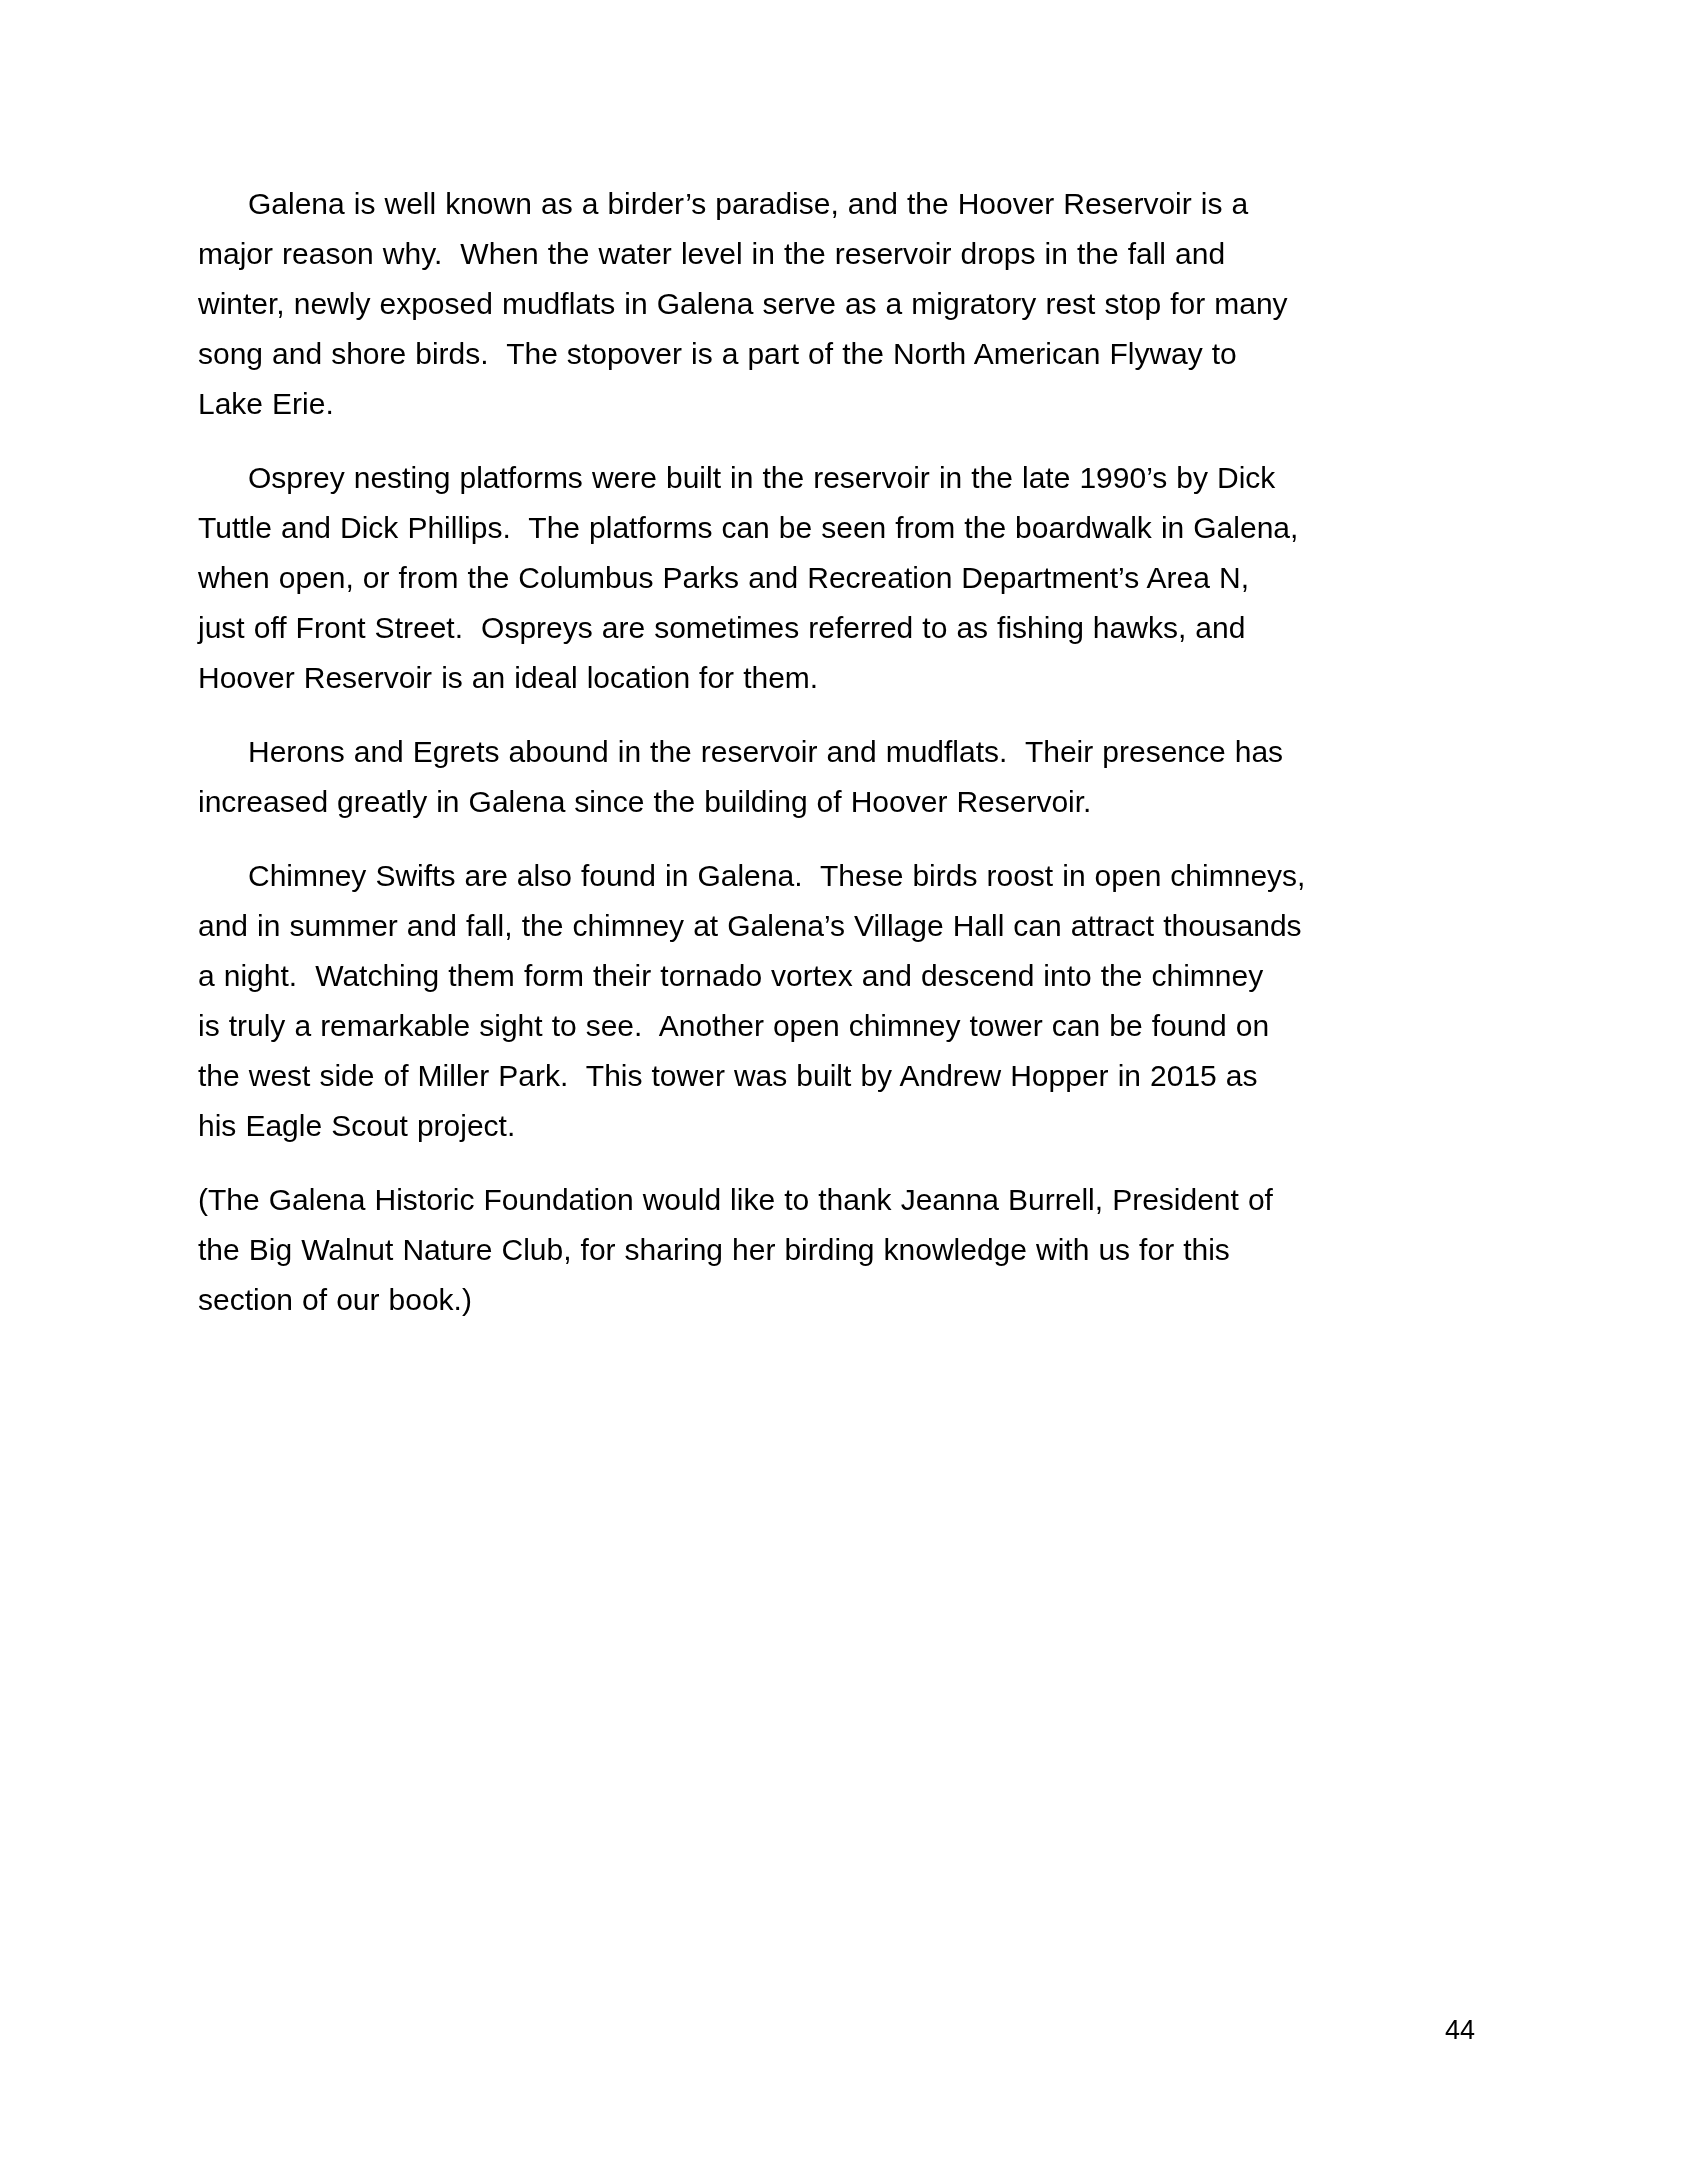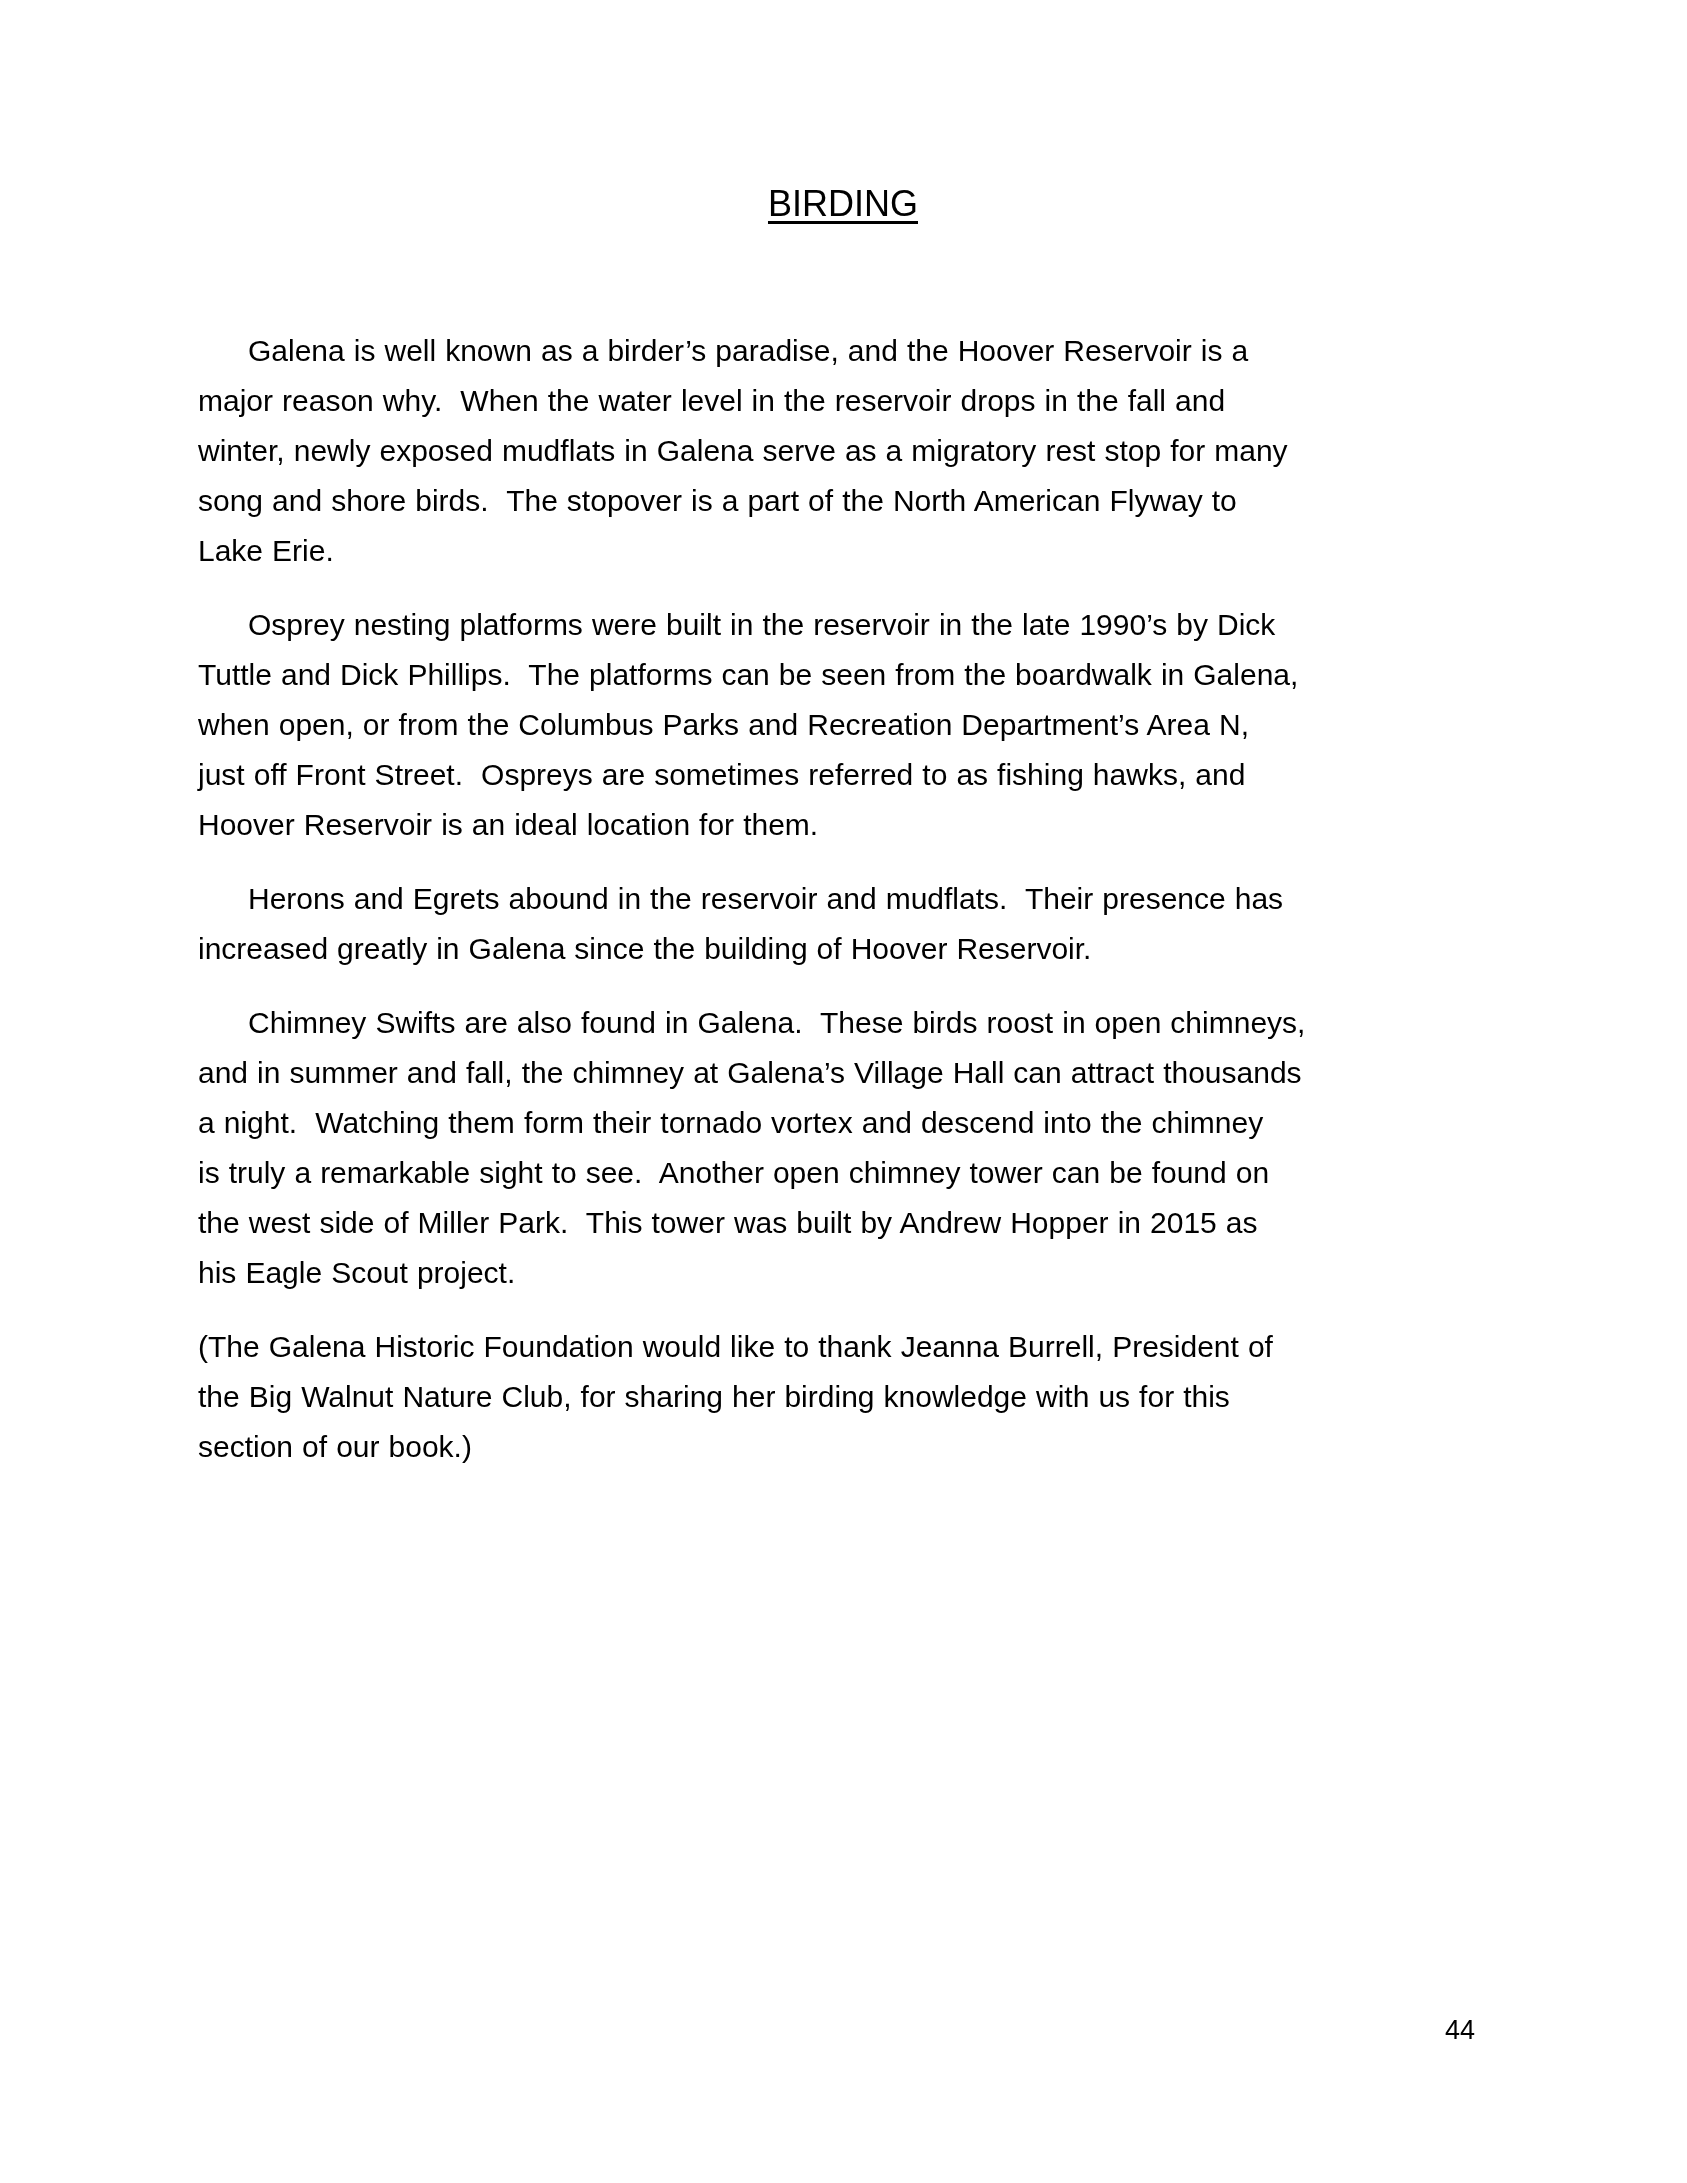--- a/index.html
+++ b/index.html
@@ -50,21 +50,20 @@
     font-size: 27px;
     line-height: 32px;
     text-align: right;
   }
 </style>
 </head>
 <body>
 
 <div class="page">
   <div class="content">
-    <h1 class="title">BIRDING</h1>
 
     <p class="para">Galena is well known as a birder’s paradise, and the Hoover Reservoir is a
 major reason why.  When the water level in the reservoir drops in the fall and
 winter, newly exposed mudflats in Galena serve as a migratory rest stop for many
 song and shore birds.  The stopover is a part of the North American Flyway to
 Lake Erie.</p>
 
 
     <p class="para">Osprey nesting platforms were built in the reservoir in the late 1990’s by Dick
 Tuttle and Dick Phillips.  The platforms can be seen from the boardwalk in Galena,

